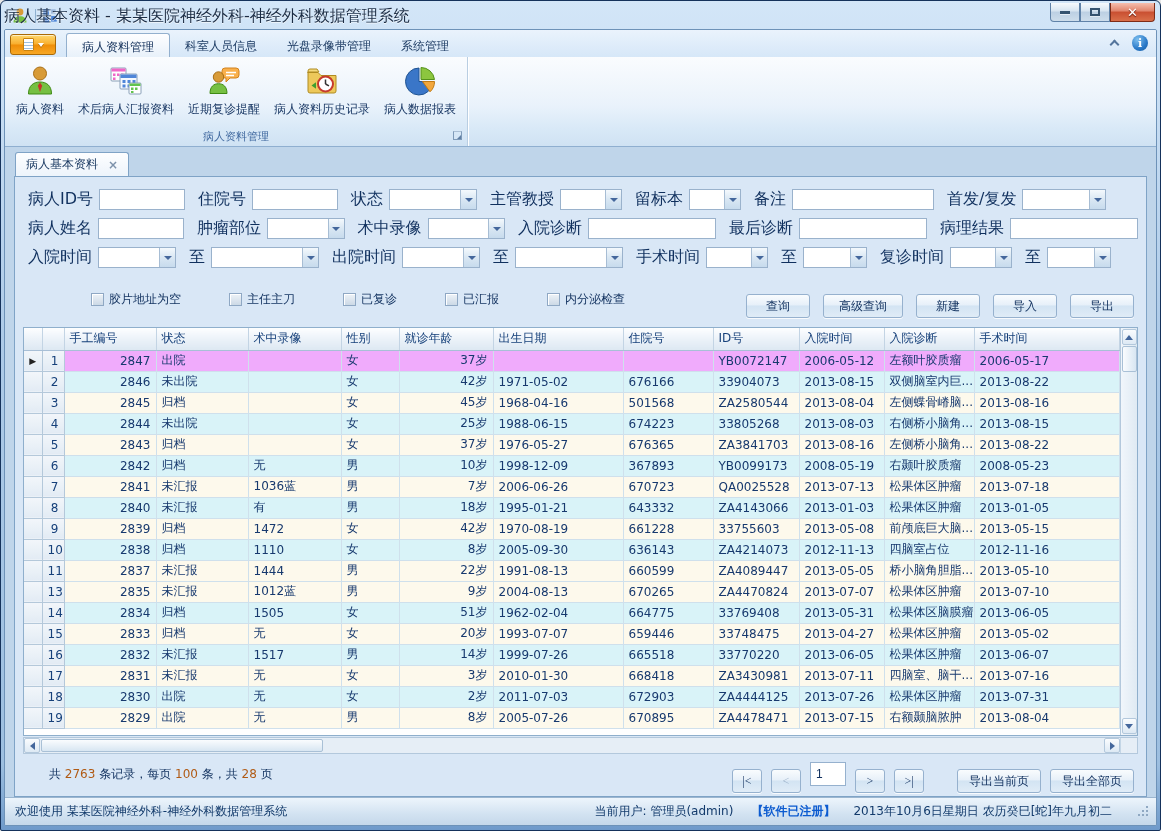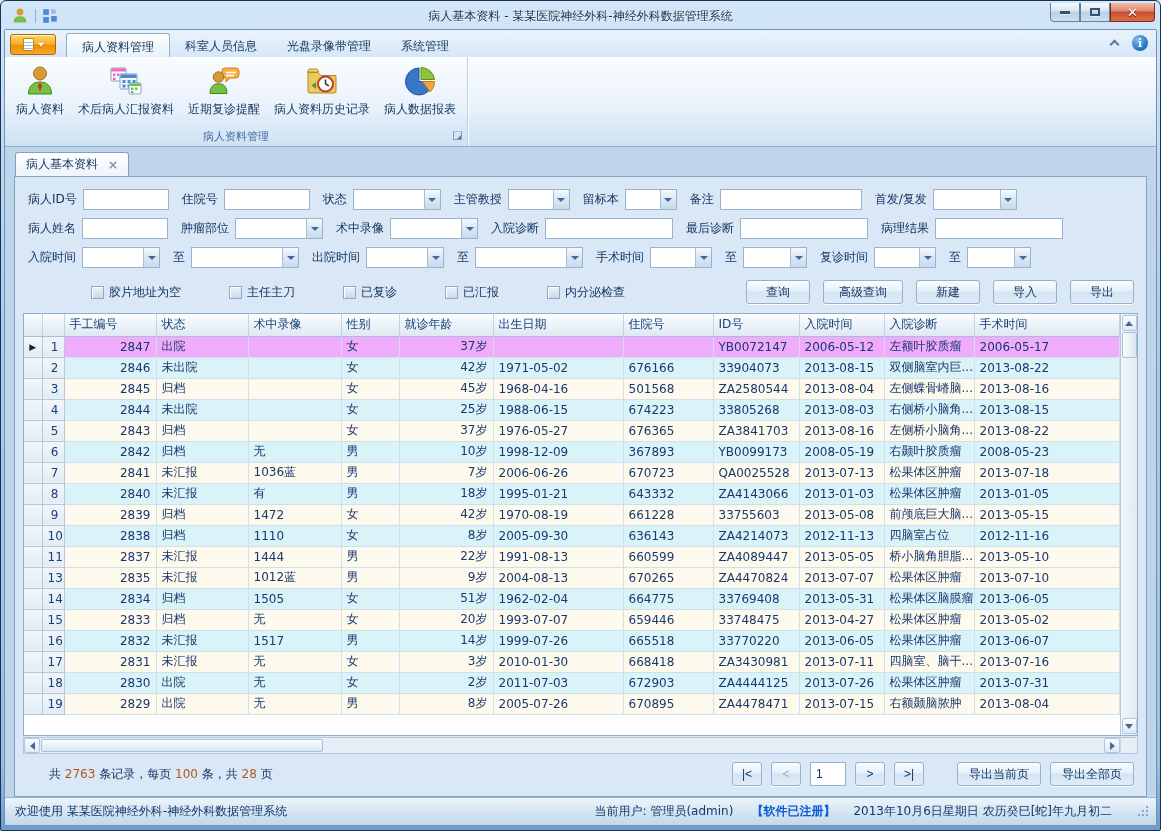--- a/index.html
+++ b/index.html
@@ -4,21 +4,21 @@
 <style>
   * { margin:0; padding:0; box-sizing:border-box; }
   html,body { background:#e8e8e8; font-family:"DejaVu Sans","Liberation Sans",sans-serif; }
   .window { width:1161px; height:831px; border:1px solid #15325b; border-radius:6px 6px 2px 2px;
     background:linear-gradient(180deg,#d3e6f8 0%,#aecbe8 40%,#9dbfe0 92%,#6f9aca 100%);
     padding:0 3px 4px 3px; display:flex; flex-direction:column; overflow:hidden; }
   
   .titlebar { height:28px; display:flex; align-items:center; padding:2px 2px 0 7px; position:relative; }
   .tb-icon { width:18px; height:18px; margin-right:4px; }
   .tb-sep { width:1px; height:14px; background:#8fb0d0; margin:0 5px 0 2px; }
-  .tb-title { position:absolute; left:0; right:0; text-align:center; font-size:12px; color:#1c2d45;
+  .tb-title { position:absolute; left:0; right:0; text-align:left; font-size:16px; color:#1c2d45;
     text-shadow:0 1px 0 rgba(255,255,255,.7); pointer-events:none; }
   .win-btns { margin-left:auto; display:flex; align-self:flex-start; }
   .win-btn { width:30px; height:19px; border:1px solid #5f82a8; border-top:none;
     background:linear-gradient(#f6fafd,#d6e4f0 45%,#bcd0e3 50%,#cdddeb);
     display:flex; align-items:center; justify-content:center; }
   .win-btn.min { border-radius:0 0 0 4px; }
   .win-btn.close { width:45px; border-radius:0 0 4px 0;
     background:linear-gradient(#f6bfae,#e0836b 45%,#c94f31 50%,#d96f4a); border-color:#7e2c17; }
   .g-min { width:10px; height:3px; background:#35536f; box-shadow:0 1px 0 rgba(255,255,255,.6); }
   .g-max { width:10px; height:8px; border:2px solid #35536f; box-shadow:0 1px 0 rgba(255,255,255,.5); }
@@ -61,37 +61,37 @@
   .workspace { flex:1; background:#bfd5ea; padding:5px 9px 0; display:flex; flex-direction:column; overflow:hidden; }
   .doc-tabs { height:24px; display:flex; padding-left:1px; }
   .doc-tab { background:linear-gradient(#fdfeff,#edf4fb); border:1px solid #7fa3c6; border-bottom:none;
     border-radius:3px 3px 0 0; padding:0 10px; font-size:12px; color:#16365f; display:flex; gap:10px; align-items:center; }
   .doc-close { color:#7d92ab; font-weight:bold; font-size:12px; }
   .panel { flex:1; background:#d9e7f6; border:1px solid #7fa3c6; padding:4px 8px 2px; display:flex;
     flex-direction:column; overflow:hidden; }
   
   .filter-area { padding:4px 0 0; }
   .f-row { display:flex; align-items:center; height:29px; }
-  .f-label { font-size:12px; color:#10305e; margin:0 6px 0 13px; white-space:nowrap; }
+  .f-label { font-size:16px; color:#10305e; margin:0 6px 0 13px; white-space:nowrap; }
   .f-label.first { margin-left:5px; }
   .f-text { height:21px; border:1px solid #9ab2cc; background:#fff; font-size:12px; padding:0 3px; color:#10305e; }
   .f-combo { height:21px; border:1px solid #9ab2cc; background:#fff; display:flex; justify-content:flex-end; }
   .cb-btn { width:16px; background:linear-gradient(#f4f9fd,#d9e7f3 50%,#c7dbed); border-left:1px solid #a7bdd4;
     display:flex; align-items:center; justify-content:center; }
   .tri-dn { width:0; height:0; border-left:4px solid transparent; border-right:4px solid transparent; border-top:4px solid #44679c; }
   
   .actions-row { display:flex; align-items:center; padding:8px 4px 9px 0; }
   .checks { display:flex; gap:48px; margin-left:68px; }
   .chk-item { display:flex; align-items:center; gap:5px; font-size:12px; color:#10305e; }
   .chk-box { width:13px; height:13px; border:1px solid #8fa8c4; background:linear-gradient(#eef3f8,#ccd9e6);
     box-shadow:inset 1px 1px 0 #fff; }
   .act-btns { margin-left:auto; display:flex; gap:13px; }
   .btn { height:24px; border:1px solid #96b1ce; border-radius:3px; color:#10305e; font-size:12px;
-    background:linear-gradient(#f9fcfe,#e7f0f9 45%,#d3e4f3 50%,#e0ecf7); font-family:Liberation Sans, sans-serif;
-    box-shadow:0 1px 0 rgba(255,255,255,.8); }
+    background:linear-gradient(#f9fcfe,#e7f0f9 45%,#d3e4f3 50%,#e0ecf7); font-family:Liberation Serif, serif;
+    box-shadow:0 1px 0 rgba(255,255,255,.8);margin-top:14px; }
   .act-btn { min-width:64px; padding:0 15px; }
   
   .grid-wrap { flex:1; position:relative; border:1px solid #8fafcc; background:#fff; overflow:hidden; }
   table { border-collapse:collapse; table-layout:fixed; width:calc(100% - 17px); font-size:12px; }
   th { height:22px; background:linear-gradient(#fdfeff,#eaf1f8 55%,#dde8f2); border-right:1px solid #c3d4e4;
     border-bottom:1px solid #a8bfd6; color:#16407a; font-weight:normal; text-align:left; padding:0 5px;
     overflow:hidden; white-space:nowrap; }
   td { height:21px; border-right:1px solid #cfe0ec; border-bottom:1px solid #cfe0ec; padding:0 5px;
     color:#17396e; overflow:hidden; white-space:nowrap; }
   td.ind,td.rn { background:linear-gradient(#f2f6fa,#e2ebf4); border-right:1px solid #b4c8da; border-bottom:1px solid #b4c8da; }

